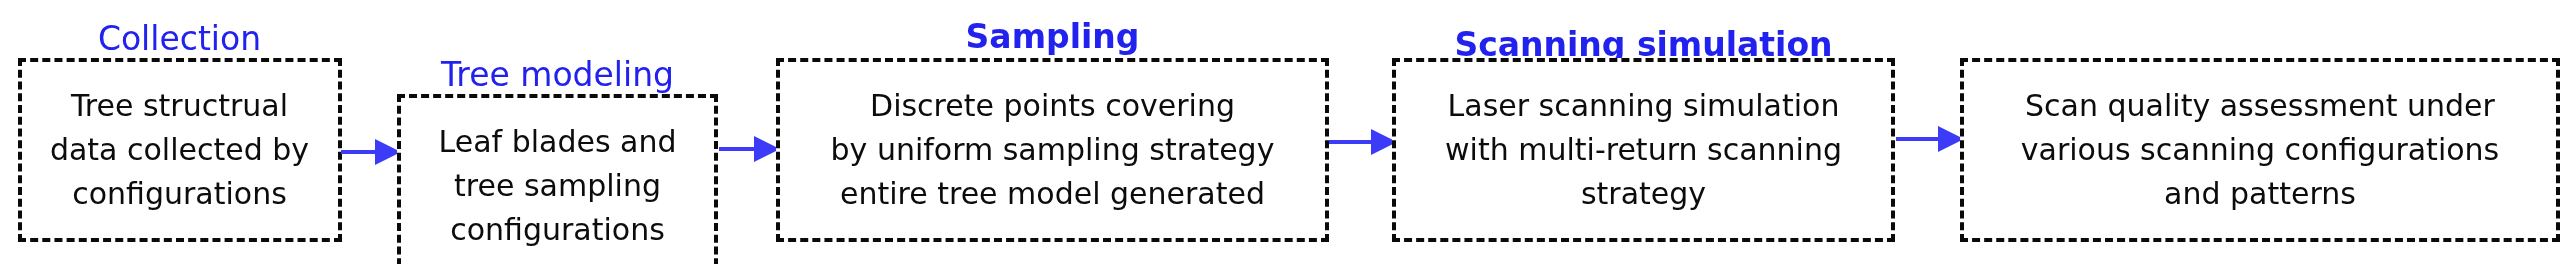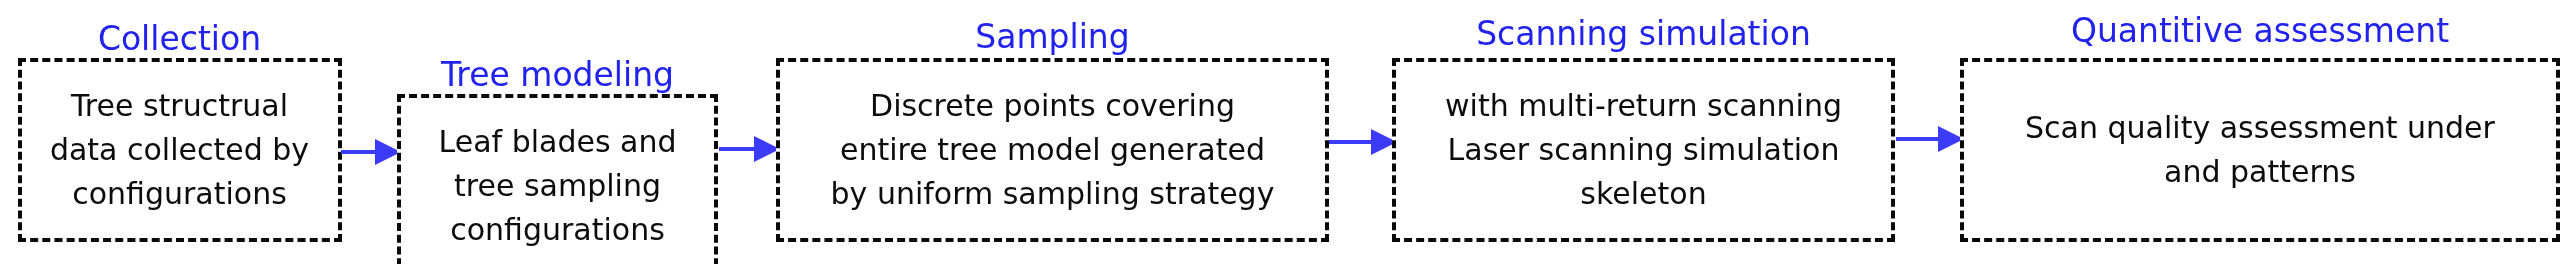--- a/index.html
+++ b/index.html
@@ -97,49 +97,49 @@
       <p class="ln">configurations</p>
     </div>
   </section>
 
   <div class="arrow" style="left:719px; width:57px; top:136px;">
     <i class="shaft"></i>
     <i class="head"></i>
   </div>
 
   <section class="stage" style="left:776px; width:553px;">
-    <h2 class="stage-title" style="top:19px;">Sampling</h2>
+    <h2 class="stage-title" style="top:19px;font-weight:bold;">Sampling</h2>
     <div class="stage-box">
       <p class="ln">Discrete points covering</p>
+      <p class="ln">by uniform sampling strategy</p>
       <p class="ln">entire tree model generated</p>
-      <p class="ln">by uniform sampling strategy</p>
     </div>
   </section>
 
   <div class="arrow" style="left:1329px; width:64px; top:129px;">
     <i class="shaft"></i>
     <i class="head"></i>
   </div>
 
   <section class="stage" style="left:1392px; width:503px;">
-    <h2 class="stage-title" style="top:16px;">Scanning simulation</h2>
+    <h2 class="stage-title" style="top:27px;font-weight:bold;">Scanning simulation</h2>
     <div class="stage-box">
+      <p class="ln">Laser scanning simulation</p>
       <p class="ln">with multi-return scanning</p>
-      <p class="ln">Laser scanning simulation</p>
-      <p class="ln">skeleton</p>
+      <p class="ln">strategy</p>
     </div>
   </section>
 
   <div class="arrow" style="left:1896px; width:64px; top:126px;">
     <i class="shaft"></i>
     <i class="head"></i>
   </div>
 
   <section class="stage" style="left:1960px; width:600px;">
-    <h2 class="stage-title" style="top:13px;">Quantitive assessment</h2>
     <div class="stage-box">
       <p class="ln">Scan quality assessment under</p>
+      <p class="ln">various scanning configurations</p>
       <p class="ln">and patterns</p>
     </div>
   </section>
 
 </div>
 
 
 </body></html>

